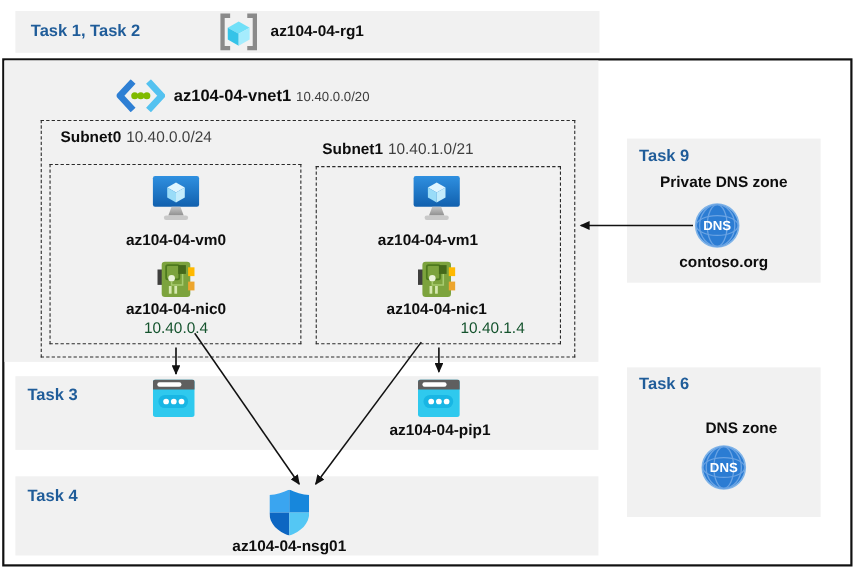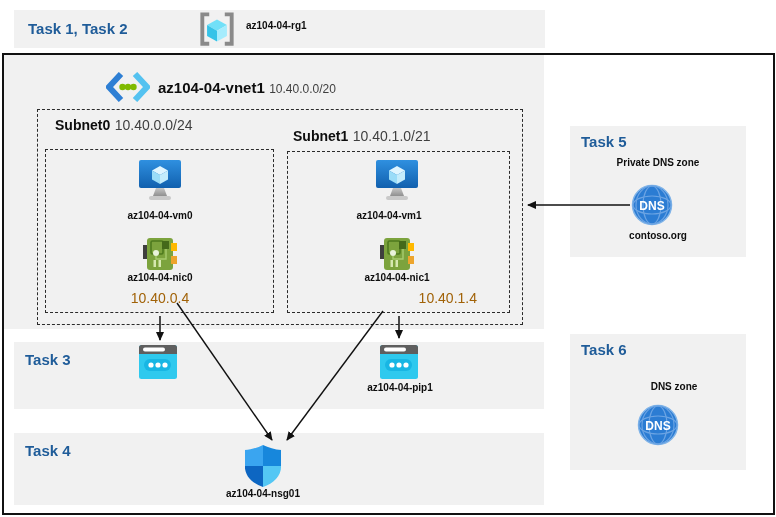--- a/index.html
+++ b/index.html
@@ -8,22 +8,22 @@
     font-family:"Liberation Sans","DejaVu Sans",sans-serif;
     overflow:hidden;color:#111;
   }
   .abs{position:absolute;}
   .band{background:#f1f1f1;}
   .container{
     position:absolute;left:2px;top:53px;width:773px;height:462px;
     border:2px solid #111;box-sizing:border-box;background:transparent;
   }
   .task-label{font-weight:700;font-size:15px;color:#1f5c99;}
-  .res-label{font-weight:700;font-size:10px;color:#0d0d0d;text-align:center;}
-  .ip-label{font-size:14px;color:#a16207;text-align:center;}
+  .res-label{font-weight:700;font-size:14px;color:#0d0d0d;text-align:center;}
+  .ip-label{font-size:14px;color:#14532d;text-align:center;}
   .dashed{border:1.5px dashed #2b2b2b;box-sizing:border-box;background:transparent;}
   .sub-name{font-weight:700;font-size:14px;color:#0d0d0d;}
   .sub-cidr{font-size:14px;color:#3f3f3f;}
   .vnet-name{font-weight:700;font-size:15px;color:#0d0d0d;}
   .vnet-cidr{font-size:12px;color:#3f3f3f;}
   svg{display:block;}
   .arrows{position:absolute;left:0;top:0;width:776px;height:517px;pointer-events:none;}
 </style>
 </head>
 <body>
@@ -185,21 +185,21 @@
         <rect x="0" y="0" width="19" height="22" fill="#3aa5f0"></rect>
         <rect x="19" y="0" width="19" height="22" fill="#1787dc"></rect>
         <rect x="0" y="22" width="19" height="22" fill="#0d66c2"></rect>
         <rect x="19" y="22" width="19" height="22" fill="#54c7f4"></rect>
       </g>
     </svg>
   </span>
   <div class="abs res-label" style="left:183px;top:488px;width:160px;">az104-04-nsg01</div>
 
   <div class="abs band" style="left:570px;top:126px;width:176px;height:131px;">
-    <span class="abs task-label" style="left:11px;top:7px;">Task 5</span>
+    <span class="abs task-label" style="left:11px;top:7px;">Task 9</span>
     <div class="abs res-label" style="left:0;top:31px;width:176px;">Private DNS zone</div>
     <span class="abs" style="left:61px;top:58px;">
       <svg width="42" height="42" viewBox="0 0 42 42">
         <circle cx="21" cy="21" r="19.5" fill="#2b7cd3" stroke="#7fb3e8" stroke-width="1.5"></circle>
         <ellipse cx="21" cy="21" rx="9" ry="19" fill="none" stroke="#6aa3e3" stroke-width="1.2"></ellipse>
         <ellipse cx="21" cy="21" rx="16" ry="19" fill="none" stroke="#6aa3e3" stroke-width="1.2"></ellipse>
         <ellipse cx="21" cy="21" rx="19" ry="9" fill="none" stroke="#6aa3e3" stroke-width="1.2"></ellipse>
         <text x="21" y="25.5" text-anchor="middle" font-size="12" font-weight="bold" fill="#ffffff" font-family="Liberation Sans, sans-serif">DNS</text>
       </svg>
     </span>

